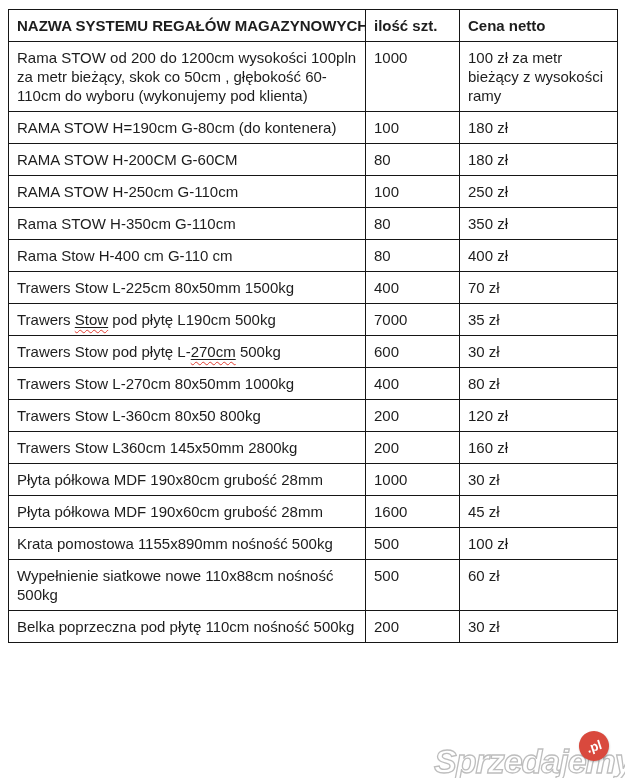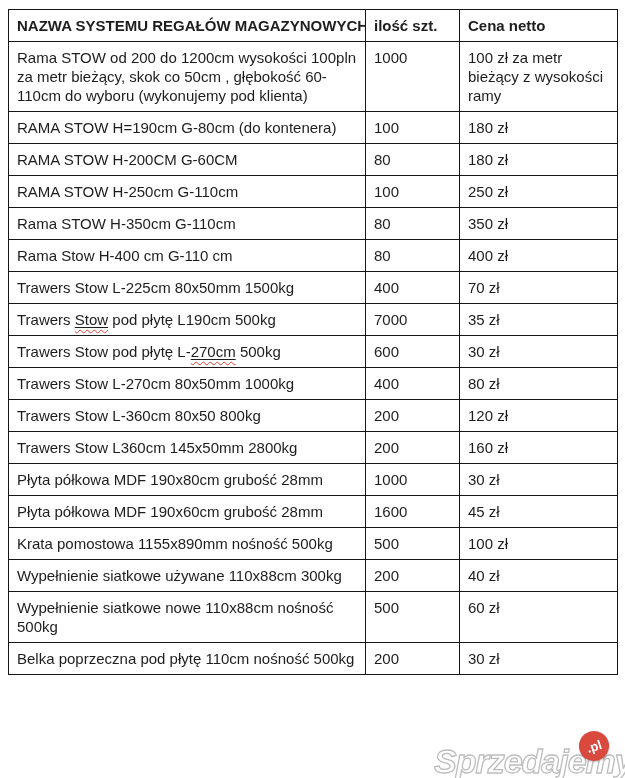--- a/index.html
+++ b/index.html
@@ -180,25 +180,20 @@
           <td>Płyta półkowa MDF 190x60cm grubość 28mm</td>
           <td>1600</td>
           <td>45 zł</td>
         </tr>
         <tr>
           <td>Krata pomostowa 1155x890mm nośność 500kg</td>
           <td>500</td>
           <td>100 zł</td>
         </tr>
         <tr>
-          <td>Wypełnienie siatkowe używane 110x88cm 300kg</td>
-          <td>200</td>
-          <td>40 zł</td>
-        </tr>
-        <tr>
           <td>Wypełnienie siatkowe nowe 110x88cm nośność 500kg</td>
           <td>500</td>
           <td>60 zł</td>
         </tr>
         <tr>
           <td>Belka poprzeczna pod płytę 110cm nośność 500kg</td>
           <td>200</td>
           <td>30 zł</td>
         </tr>
       </tbody>

